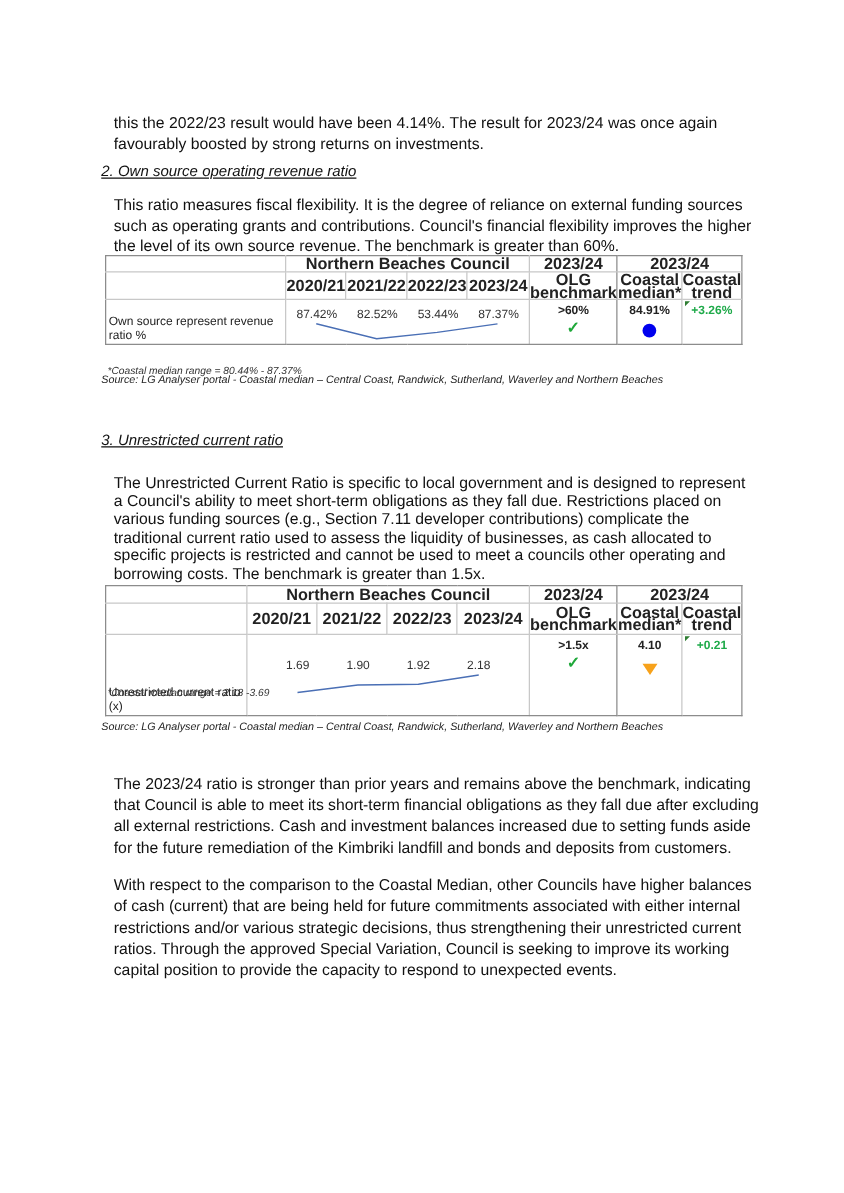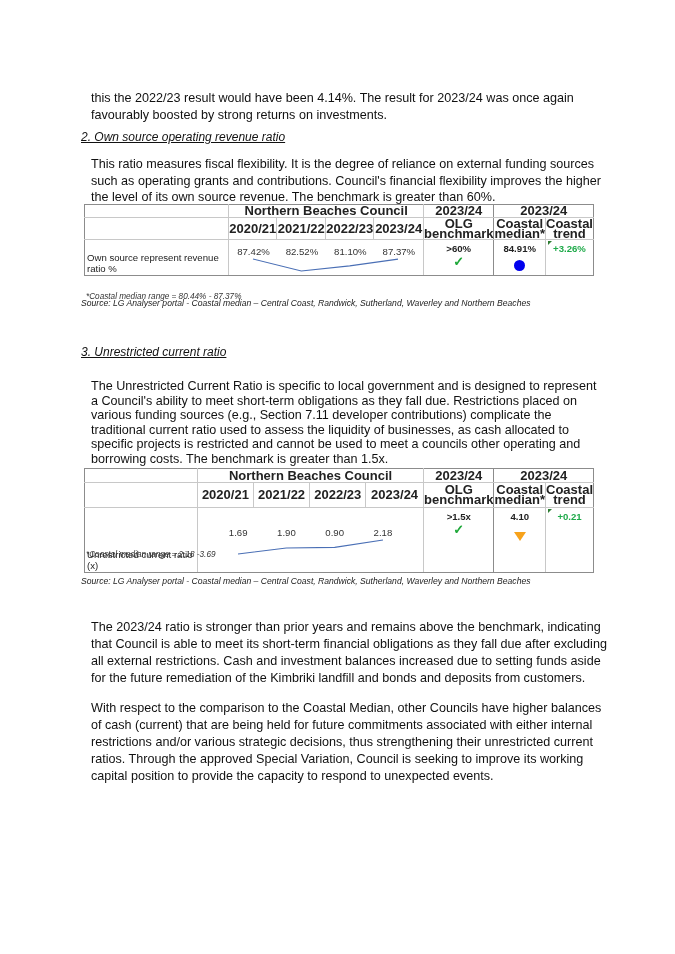--- a/index.html
+++ b/index.html
@@ -63,21 +63,21 @@
     <td class="hdr" style="border-left:1.5px solid #8c8c8c;border-right:1.5px solid #8c8c8c;"><span>OLG</span><br><span>benchmark</span></td>
     <td class="hdr"><span>Coastal</span><br><span>median*</span></td>
     <td class="hdr" style="border-right:1.5px solid #8c8c8c;"><span>Coastal</span><br><span>trend</span></td>
   </tr>
   <tr style="height:34px">
     <td class="label" style="border-left:1.5px solid #8c8c8c;border-bottom:1.5px solid #8c8c8c;padding-bottom:1px;">Own source represent revenue ratio %</td>
     <td colspan="4" style="border-bottom:1.5px solid #8c8c8c;position:relative;padding:0;">
       <div style="display:flex;justify-content:space-around;padding-top:3px;">
         <span class="val">87.42%</span>
         <span class="val">82.52%</span>
-        <span class="val">81.10%</span>
+        <span class="val">53.44%</span>
         <span class="val">87.37%</span>
       </div>
       <svg class="spark" id="spark2" width="193" height="16">
             <polyline points="24.0,2.0 72.3,14.0 120.7,8.9 169.0,2.1" fill="none" stroke="#4a6fb5" stroke-width="1.1"></polyline>
           </svg>
     </td>
     <td style="border-left:1.5px solid #8c8c8c;border-right:1.5px solid #8c8c8c;border-bottom:1.5px solid #8c8c8c;vertical-align:top;padding-top:3px;">
       <div class="val b">&gt;60%</div>
       <div class="check">✓</div>
     </td>
@@ -125,21 +125,21 @@
     <td class="hdr" style="border-left:1.5px solid #8c8c8c;border-right:1.5px solid #8c8c8c;"><span>OLG</span><br><span>benchmark</span></td>
     <td class="hdr"><span>Coastal</span><br><span>median*</span></td>
     <td class="hdr" style="border-right:1.5px solid #8c8c8c;"><span>Coastal</span><br><span>trend</span></td>
   </tr>
   <tr style="height:38px">
     <td class="label" style="border-left:1.5px solid #8c8c8c;border-bottom:1.5px solid #8c8c8c;padding-bottom:1px;">Unrestricted current ratio (x)</td>
     <td colspan="4" style="border-bottom:1.5px solid #8c8c8c;position:relative;padding:16px;margin-top:16px;">
       <div style="display:flex;justify-content:space-around;padding-top:3px;">
         <span class="val">1.69</span>
         <span class="val">1.90</span>
-        <span class="val">0.90</span>
+        <span class="val">1.92</span>
         <span class="val">2.18</span>
       </div>
       <svg class="spark" id="spark3" width="193" height="18">
             <polyline points="24.0,16.0 72.3,10.0 120.7,9.4 169.0,2.0" fill="none" stroke="#4a6fb5" stroke-width="1.1"></polyline>
           </svg>
     </td>
     <td style="border-left:1.5px solid #8c8c8c;border-right:1.5px solid #8c8c8c;border-bottom:1.5px solid #8c8c8c;vertical-align:top;padding-top:3px;">
       <div class="val b">&gt;1.5x</div>
       <div class="check">✓</div>
     </td>

